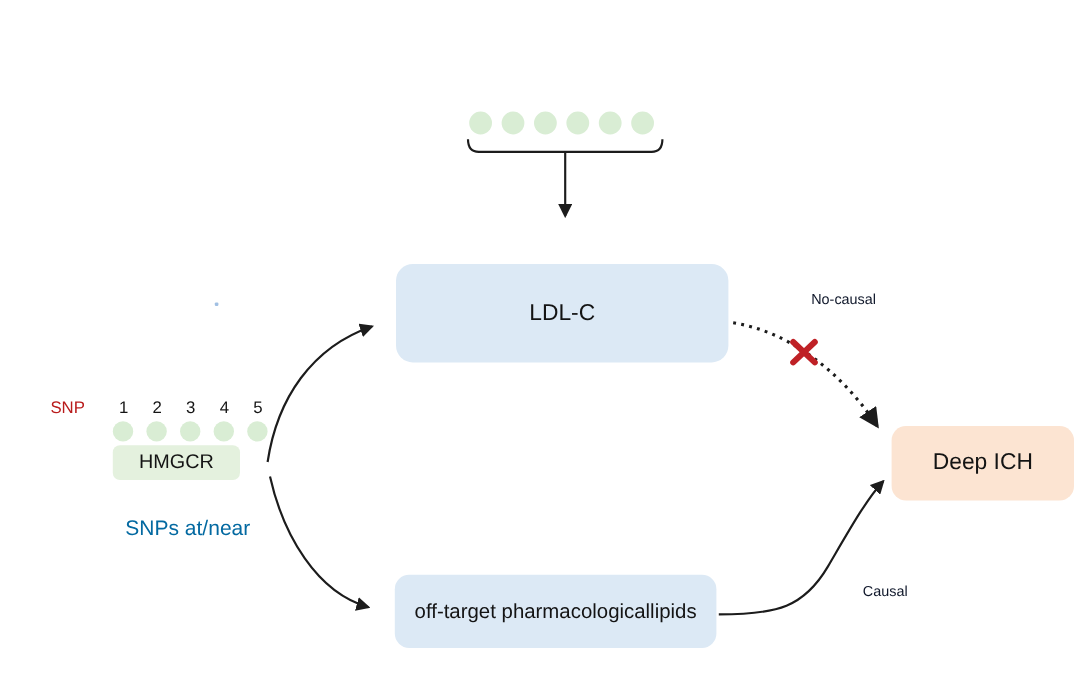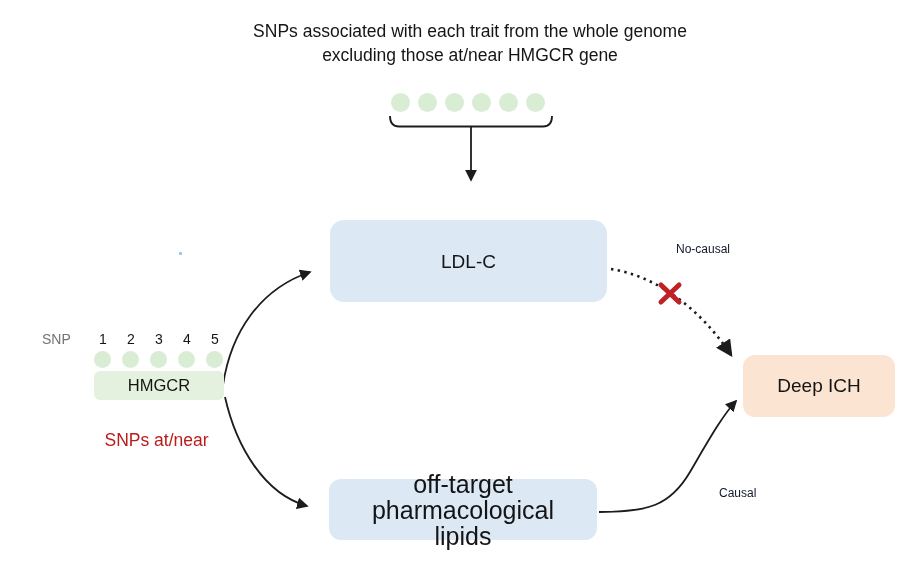--- a/index.html
+++ b/index.html
@@ -34,81 +34,77 @@
   .genome-dots { left: 391px; top: 93px; gap: 8px; }
   .gene-dots { left: 94px; top: 351px; gap: 11px; }
 
   svg.overlay {
     position: absolute; left: 0; top: 0;
     width: 904px; height: 567px;
     pointer-events: none;
   }
 
   .node {
-    display: flex; flex-direction: column;
+    display: flex; flex-direction: row;
     align-items: center; justify-content: center;
     text-align: center;
     color: #141414;
   }
   .node-exposure {
     left: 330px; top: 220px; width: 277px; height: 82px;
     background: #dce9f5; border-radius: 14px;
     font-size: 19px; line-height: 29px;
   }
   .node-offtarget {
     left: 329px; top: 479px; width: 268px; height: 61px;
     background: #dce9f5; border-radius: 12px;
-    font-size: 25px; line-height: 26px;
+    font-size: 17px; line-height: 26px;
   }
   .node-outcome {
     left: 743px; top: 355px; width: 152px; height: 62px;
     background: #fce4d2; border-radius: 12px;
     font-size: 19px;
   }
 
   .edge-label { font-size: 12px; color: #0f172a; }
   .label-nocausal { left: 676px; top: 242px; }
   .label-causal { left: 719px; top: 486px; }
 
-  .snp-word { left: 42px; top: 331px; font-size: 14px; color: #737373; }
+  .snp-word { left: 42px; top: 331px; font-size: 14px; color: #b91c1c; }
   .snp-numbers {
     left: 89px; top: 331px;
     display: flex;
     font-size: 14px; color: #151515;
   }
   .snp-numbers span { width: 28px; text-align: center; }
 
   .gene-box {
-    left: 94px; top: 371px; width: 130px; height: 29px;
+    left: 94px; top: 371px; width: 106px; height: 29px;
     background: #e4f1de; border-radius: 6px;
     display: flex; align-items: center; justify-content: center;
     font-size: 16.5px; color: #141414;
   }
 
   .gene-caption {
     left: 74px; top: 428px; width: 165px;
     text-align: center;
     font-size: 17.5px; line-height: 24px;
-    color: #b91c1c;
+    color: #0369a1;
   }
 
   .stray-dot {
     left: 179px; top: 252px; width: 3px; height: 3px;
     background: #8ab0dc; border-radius: 1px; opacity: 0.8;
   }
 </style>
 </head>
 <body>
 
 <div class="canvas">
 
-  <div class="abs title">
-    <div>SNPs associated with each trait from the whole genome</div>
-    <div>excluding those at/near HMGCR gene</div>
-  </div>
 
   <div class="abs dot-row genome-dots">
     <div class="dot dot-lg"></div>
     <div class="dot dot-lg"></div>
     <div class="dot dot-lg"></div>
     <div class="dot dot-lg"></div>
     <div class="dot dot-lg"></div>
     <div class="dot dot-lg"></div>
   </div>
 

